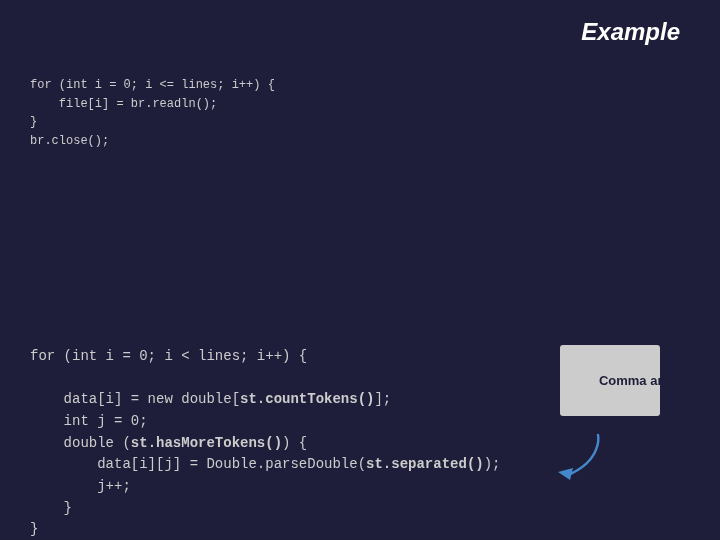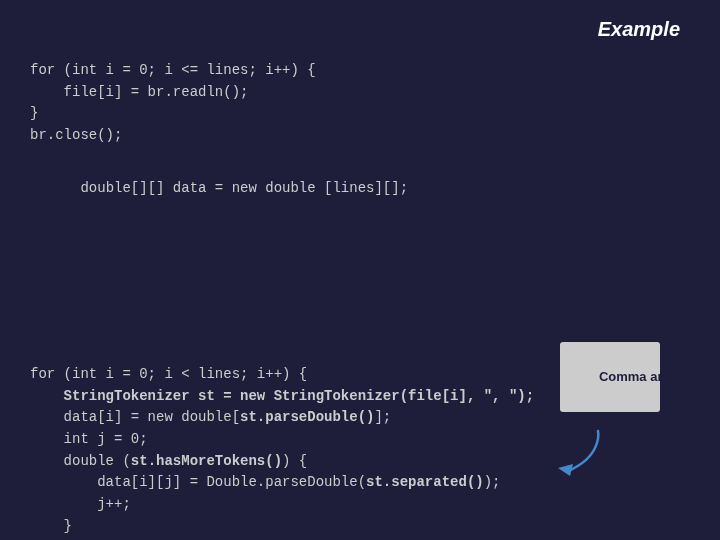--- a/index.html
+++ b/index.html
@@ -22,39 +22,40 @@
       height: 540px;
       background-color: #1e1e3a;
       position: relative;
     }
 
     .title {
       position: absolute;
       top: 18px;
       right: 40px;
       font-family: Arial, sans-serif;
-      font-size: 20px;
+      font-size: 24px;
       font-weight: bold;
       color: #ffffff;
       font-style: italic;
     }
 
     .code-section {
       position: absolute;
       top: 60px;
       left: 30px;
       right: 30px;
     }
 
     .code-block-1 {
-      font-size: 14px;
+      font-size: 12px;
       line-height: 1.55;
       color: #cccccc;
       white-space: pre;
       margin-bottom: 10px;
+      margin-top: 16px;
     }
 
     .code-block-2 {
       font-size: 14px;
       line-height: 1.55;
       color: #cccccc;
       white-space: pre;
       margin-bottom: 12px;
       position: relative;
     }
@@ -108,39 +109,38 @@
   <div class="title">Example</div>
 
   <div class="code-section">
 
     <div class="code-block-1"><span class="line-normal">for (int i = 0; i &lt;= lines; i++) {
     file[i] = br.readln();
 }
 br.close();</span></div>
 
     <div class="code-block-2">
-      <span class="line-normal">double[][] data = new double [lines][];</span>
 
       
       <div class="callout-box">
         <span>Comma and space separated data</span>
       </div>
 
       
       <div class="arrow">
         <svg viewBox="0 0 60 50" xmlns="http://www.w3.org/2000/svg">
           <path d="M 50 5 C 50 5, 55 30, 20 45" stroke="#4488cc" stroke-width="2.5" fill="none" stroke-linecap="round"></path>
           <polygon points="10,42 22,50 25,38" fill="#4488cc"></polygon>
         </svg>
       </div>
     </div>
 
     <div class="code-block-3"><span class="line-normal">for (int i = 0; i &lt; lines; i++) {
-    </span><span class="bold-keyword">StringTokenizer st = new StringTokenizer(file[i], ", ");</span><span class="line-normal">
-    data[i] = new double[</span><span class="bold-keyword">st.parseDouble()</span><span class="line-normal">];
+    </span><span class="line-normal">
+    data[i] = new double[</span><span class="bold-keyword">st.countTokens()</span><span class="line-normal">];
     </span><span class="line-normal">int j = 0;
     </span><span class="line-normal">double (</span><span class="bold-keyword">st.hasMoreTokens()</span><span class="line-normal">) {
         data[i][j] = Double.parseDouble(</span><span class="bold-keyword">st.separated()</span><span class="line-normal">);
         j++;
     }
 }</span></div>
 
   </div>
 
 </div>

